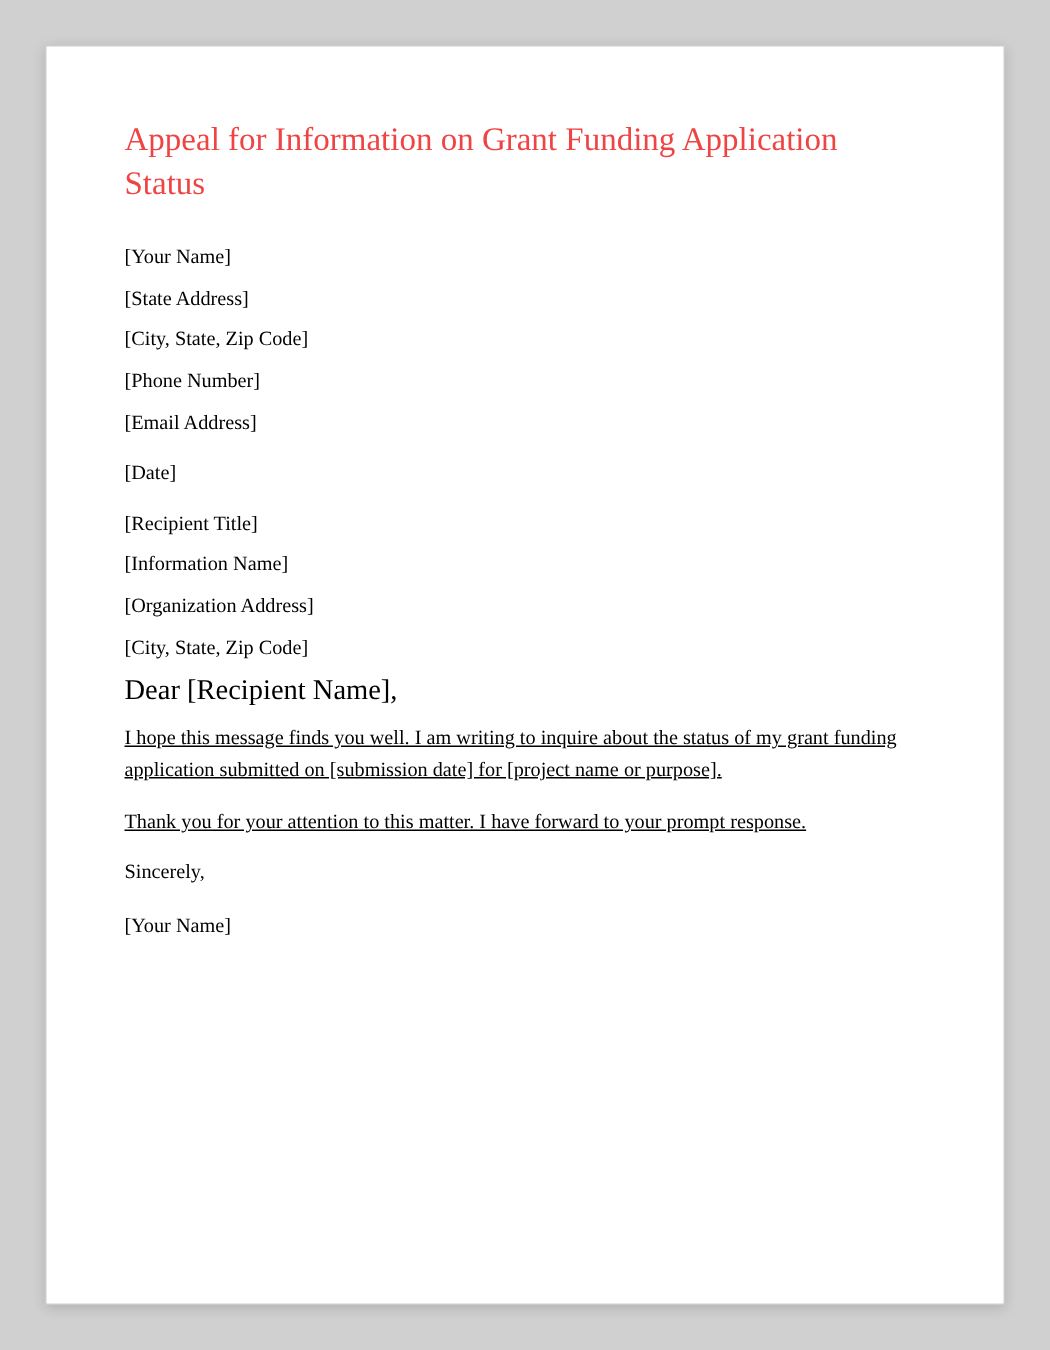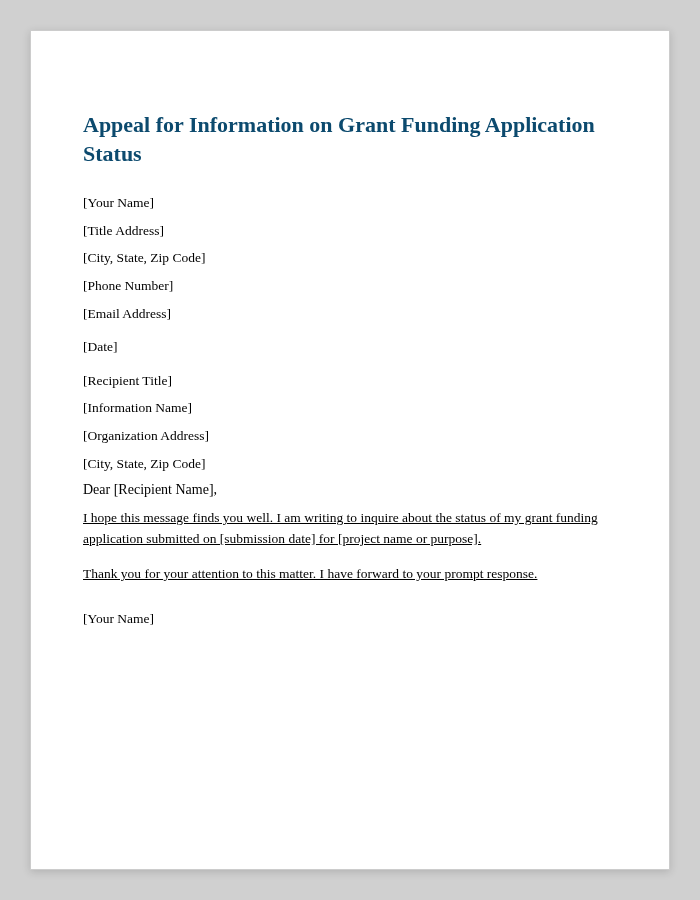--- a/index.html
+++ b/index.html
@@ -22,44 +22,43 @@
       background: #ffffff;
       width: 640px;
       min-height: 840px;
       padding: 48px 52px;
       border: 1px solid #cccccc;
       box-shadow: 0 2px 8px rgba(0,0,0,0.15);
     }
 
     .doc-title {
       font-size: 22px;
-      font-weight: bold;
+      font-weight: normal;
       line-height: 1.3;
       margin-bottom: 24px;
-      color: #0c4a6e;
-      margin-top: 32px;
+      color: #ef4444;
     }
 
     .address-block {
       margin-bottom: 0;
     }
 
     .field-line {
       font-size: 13.5px;
       color: #000000;
       line-height: 1.6;
       margin-bottom: 6px;
     }
 
     .spacer {
       height: 6px;
     }
 
     .salutation {
-      font-size: 14px;
+      font-size: 19px;
       color: #000000;
       margin-top: 8px;
       margin-bottom: 10px;
     }
 
     .body-paragraph {
       font-size: 13.5px;
       color: #000000;
       line-height: 1.55;
       margin-bottom: 14px;
@@ -79,21 +78,21 @@
   </style>
 </head>
 <body>
 
 <div class="document-container">
 
   <h1 class="doc-title">Appeal for Information on Grant Funding Application Status</h1>
 
   <div class="address-block">
     <div class="field-line">[Your Name]</div>
-    <div class="field-line">[Title Address]</div>
+    <div class="field-line">[State Address]</div>
     <div class="field-line">[City, State, Zip Code]</div>
     <div class="field-line">[Phone Number]</div>
     <div class="field-line">[Email Address]</div>
   </div>
 
   <div class="spacer"></div>
 
   <div class="field-line">[Date]</div>
 
   <div class="spacer"></div>
@@ -103,19 +102,20 @@
     <div class="field-line">[Information Name]</div>
     <div class="field-line">[Organization Address]</div>
     <div class="field-line">[City, State, Zip Code]</div>
   </div>
 
   <div class="salutation">Dear [Recipient Name],</div>
 
   <p class="body-paragraph">I hope this message finds you well. I am writing to inquire about the status of my grant funding application submitted on [submission date] for [project name or purpose].</p>
   <p class="body-paragraph">Thank you for your attention to this matter. I have forward to your prompt response.</p>
 
+  <div class="closing">Sincerely,</div>
 
   <div class="spacer"></div>
   <div class="spacer"></div>
 
   <div class="signature">[Your Name]</div>
 
 </div>
 
 </body></html>

